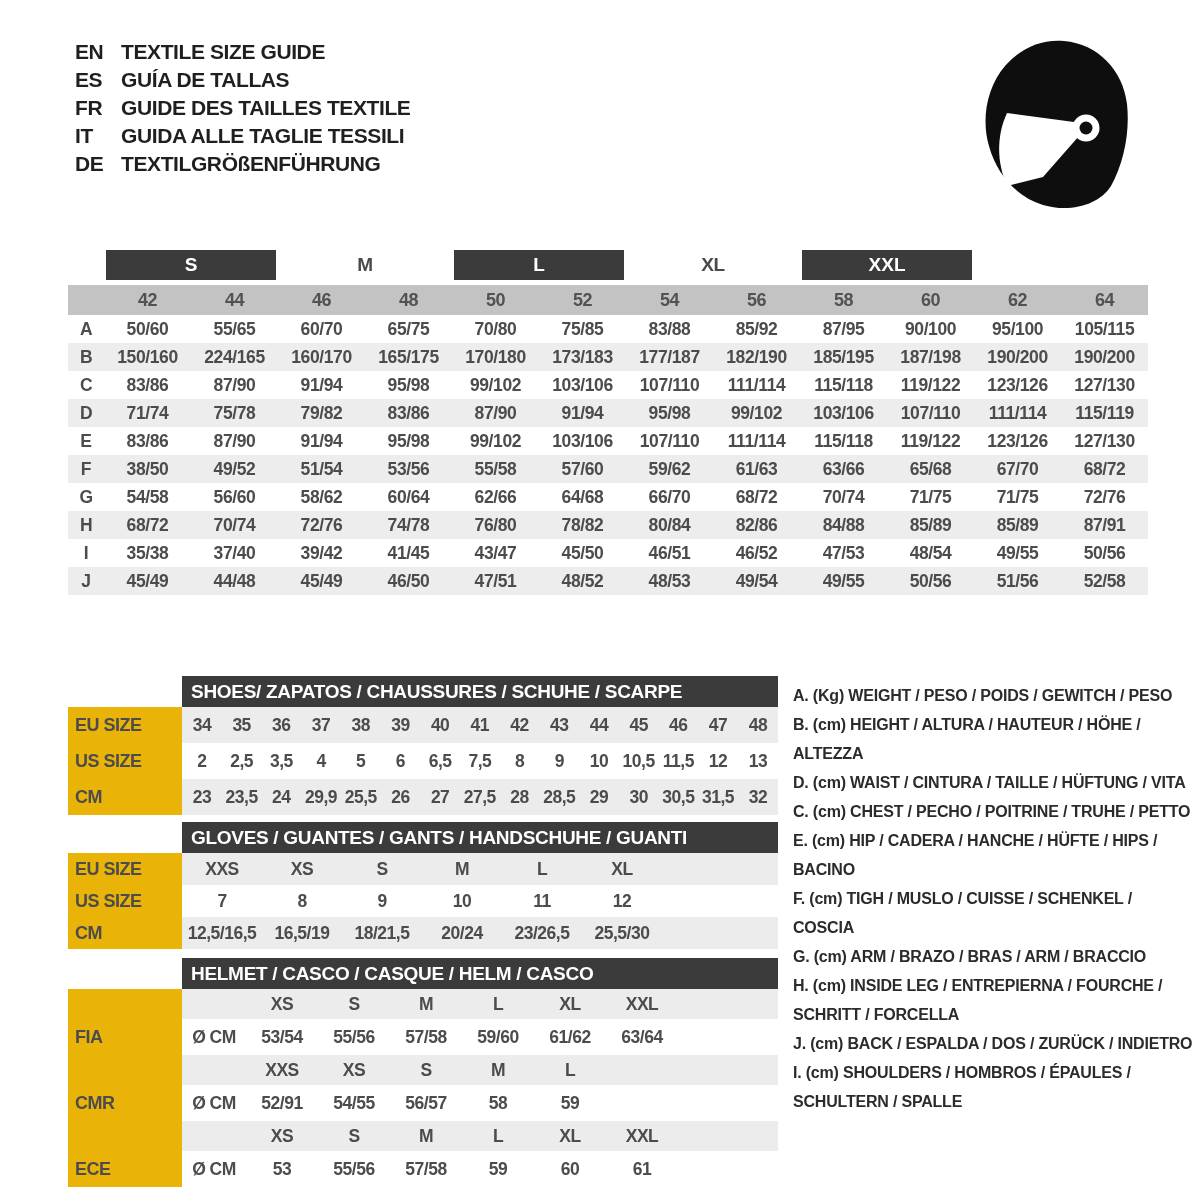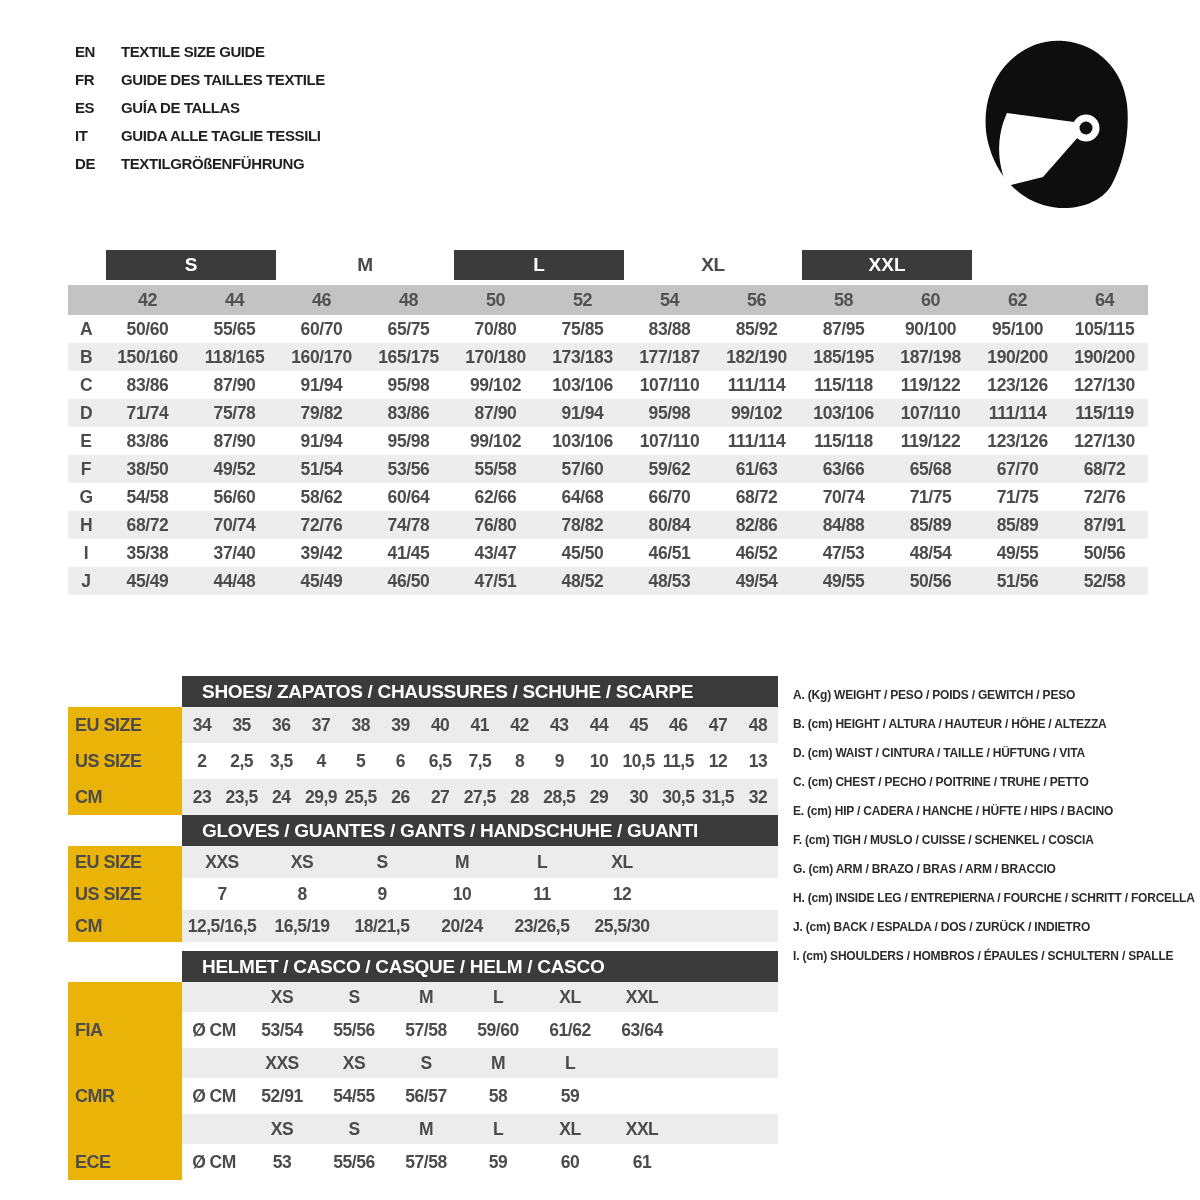--- a/index.html
+++ b/index.html
@@ -2,21 +2,21 @@
 <html><head>
 <meta charset="utf-8">
 <style>
   html,body { margin:0; padding:0; background:#ffffff; }
   body { width:1200px; height:1200px; font-family:"Liberation Sans","DejaVu Sans",sans-serif;
          font-weight:bold; color:#4a4a4a; }
   .page { position:relative; width:1200px; height:1200px; overflow:hidden; background:#fff; }
 
   
   .lang-header { position:absolute; left:75px; top:38px; }
-  .lang-row  { display:flex; font-size:15px; line-height:28px; color:#1f1f1f; letter-spacing:-0.4px;align-items:flex-end; }
+  .lang-row  { display:flex; font-size:21px; line-height:28px; color:#1f1f1f; letter-spacing:-0.4px;align-items:flex-end; }
   .lang-code { width:46px; flex:0 0 46px; }
 
   
   .helmet-icon { position:absolute; left:978px; top:36px; width:160px; height:180px; }
 
   
   .main-table { position:absolute; left:68px; top:250px; width:1080px;
                 border-collapse:collapse; table-layout:fixed;
                 font-size:17.5px; letter-spacing:-0.4px; }
   .main-table td { padding:0; text-align:center; white-space:nowrap; }
@@ -27,54 +27,54 @@
   tr.band td    { background:#c3c3c3; height:30px; color:#525252; font-size:18px; }
   tr.datarow td { height:28px; color:#4c4c4c; }
   tr.datarow.alt td { background:#ededed; }
 
   
   .lower { position:absolute; left:68px; top:676px; width:712px; }
   .sub-table { border-collapse:collapse; table-layout:fixed; width:710px;
                font-size:17.5px; letter-spacing:-0.5px; }
   .sub-table td { padding:0; text-align:center; white-space:nowrap; color:#4c4c4c; }
   .sub-table .bar { background:#3b3b3b; color:#ffffff; height:31px; line-height:31px;
-                    text-align:left; padding-left:20px; font-size:19px; letter-spacing:-0.3px; }
+                    text-align:left; padding-left:9px; font-size:19px; letter-spacing:-0.3px; }
   .sub-table .side-lbl { text-align:left; padding-left:7px; font-size:18px; background:#eab308; }
   .sub-table td.g { background:#ececec; }
   .shoes-table  td { height:36px; }
   .gloves-table td { height:32px; }
-  .gloves-table { margin-top:0; }
+  .gloves-table { margin-top:7px; }
   .helmet-table { margin-top:9px; }
   .helmet-table tr.szrow td { height:30px; }
   .helmet-table tr.valrow td { height:36px; }
   .shoes-table  tr.bar-row td, .gloves-table tr.bar-row td, .helmet-table tr.bar-row td { height:31px; }
 
   
   .legend { position:absolute; left:793px; top:681px; width:404px;
-            font-size:12px; line-height:29px; color:#2b2b2b; letter-spacing:-0.2px; }
+            font-size:16px; line-height:29px; color:#2b2b2b; letter-spacing:-0.2px; }
   .legend-item { white-space:normal; }
 </style>
 </head>
 <body>
 
 <div class="page">
 
   <div class="lang-header">
     <div>
         <div class="lang-row">
           <span class="lang-code">EN</span>
           <span class="lang-title">TEXTILE SIZE GUIDE</span>
         </div>
         <div class="lang-row">
+          <span class="lang-code">ES</span>
+          <span class="lang-title">GUÍA DE TALLAS</span>
+        </div>
+        <div class="lang-row">
           <span class="lang-code">FR</span>
           <span class="lang-title">GUIDE DES TAILLES TEXTILE</span>
-        </div>
-        <div class="lang-row">
-          <span class="lang-code">ES</span>
-          <span class="lang-title">GUÍA DE TALLAS</span>
         </div>
         <div class="lang-row">
           <span class="lang-code">IT</span>
           <span class="lang-title">GUIDA ALLE TAGLIE TESSILI</span>
         </div>
         <div class="lang-row">
           <span class="lang-code">DE</span>
           <span class="lang-title">TEXTILGRÖßENFÜHRUNG</span>
         </div>
       </div>
@@ -139,21 +139,21 @@
           <td>83/88</td>
           <td>85/92</td>
           <td>87/95</td>
           <td>90/100</td>
           <td>95/100</td>
           <td>105/115</td>
         </tr>
         <tr class="datarow alt">
           <td>B</td>
           <td>150/160</td>
-          <td>118/165</td>
+          <td>224/165</td>
           <td>160/170</td>
           <td>165/175</td>
           <td>170/180</td>
           <td>173/183</td>
           <td>177/187</td>
           <td>182/190</td>
           <td>185/195</td>
           <td>187/198</td>
           <td>190/200</td>
           <td>190/200</td>

